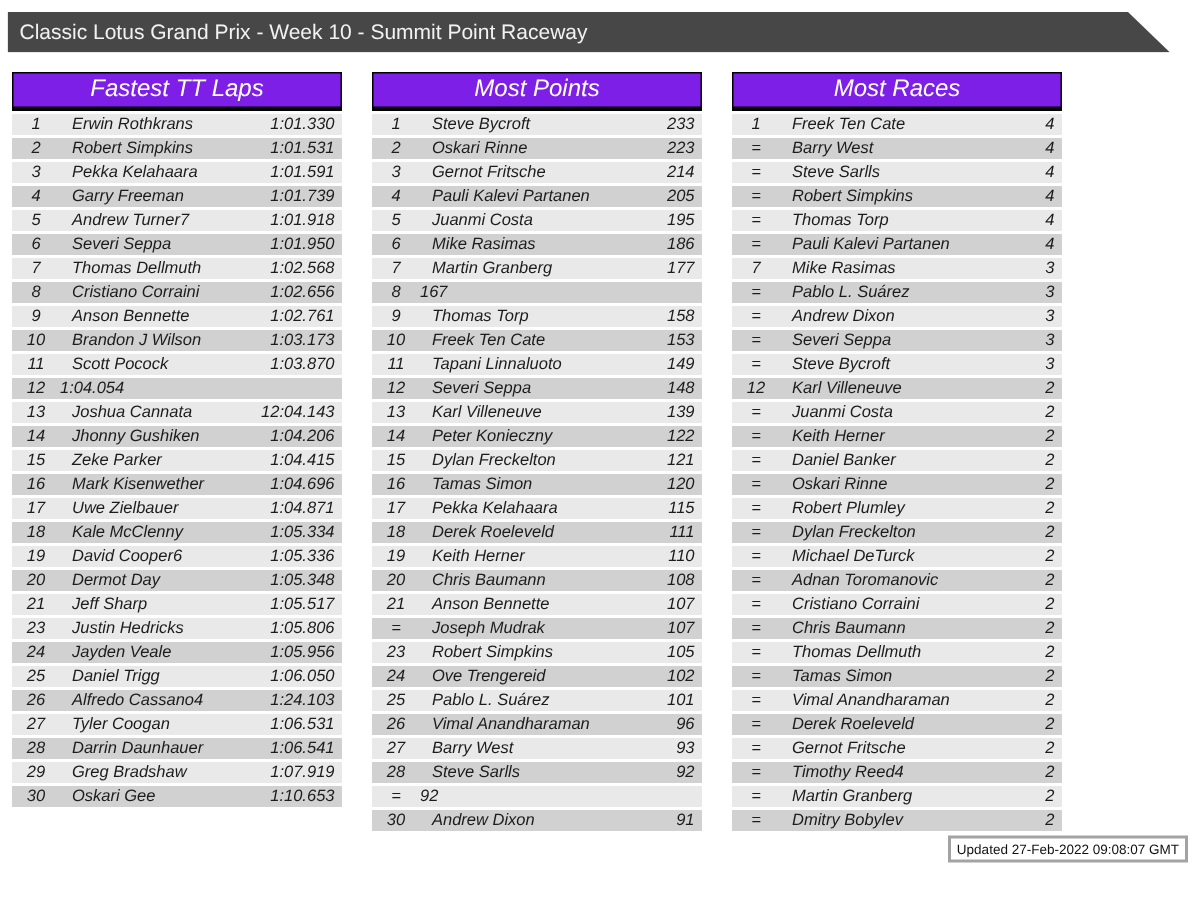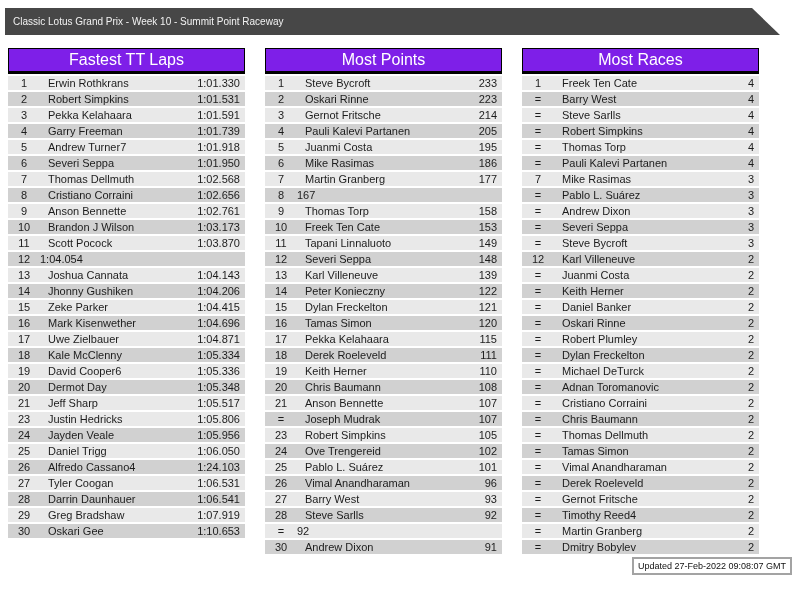--- a/index.html
+++ b/index.html
@@ -6,29 +6,29 @@
   body {
     width:800px; height:600px; position:relative; overflow:hidden;
     background:#ffffff;
     font-family:"Liberation Sans", sans-serif;
     --accent:#7e1fe8; --titlebg:#474747; --rowlight:#e9e9e9; --rowdark:#d1d1d1;
   }
   .title-bar {
     position:absolute; left:5px; top:8px; width:775px; height:27px;
     background:var(--titlebg);
     clip-path: polygon(0 0, calc(100% - 28px) 0, 100% 100%, 0 100%);
-    color:#f2f2f2; font-size:10px; line-height:27px;
+    color:#f2f2f2; font-size:14px; line-height:27px;
     padding-left:8px; box-sizing:border-box;
     white-space:nowrap;
   }
   .tables {
     position:absolute; left:8px; top:48px;
     display:flex; gap:20px;
   }
-  .stat-table { width:237px; }
+  .stat-table { width:220px;font-style:italic; }
   .table-header {
     background:var(--accent);
     border:1px solid #000; border-bottom:3px solid #000;
     color:#ffffff; text-align:center;
     font-size:16px; height:22px; line-height:22px;
   }
   .rows { margin-top:1px; }
   .row {
     display:flex; align-items:center;
     height:14px; margin-top:2px;
@@ -113,21 +113,21 @@
           <span class="name-cell">Scott Pocock</span>
           <span class="value-cell">1:03.870</span>
         </div>
         <div class="row dark">
           <span class="rank-cell">12</span>
           <span class="value-cell">1:04.054</span>
         </div>
         <div class="row light">
           <span class="rank-cell">13</span>
           <span class="name-cell">Joshua Cannata</span>
-          <span class="value-cell">1:04.143</span>
+          <span class="value-cell">12:04.143</span>
         </div>
         <div class="row dark">
           <span class="rank-cell">14</span>
           <span class="name-cell">Jhonny Gushiken</span>
           <span class="value-cell">1:04.206</span>
         </div>
         <div class="row light">
           <span class="rank-cell">15</span>
           <span class="name-cell">Zeke Parker</span>
           <span class="value-cell">1:04.415</span>

